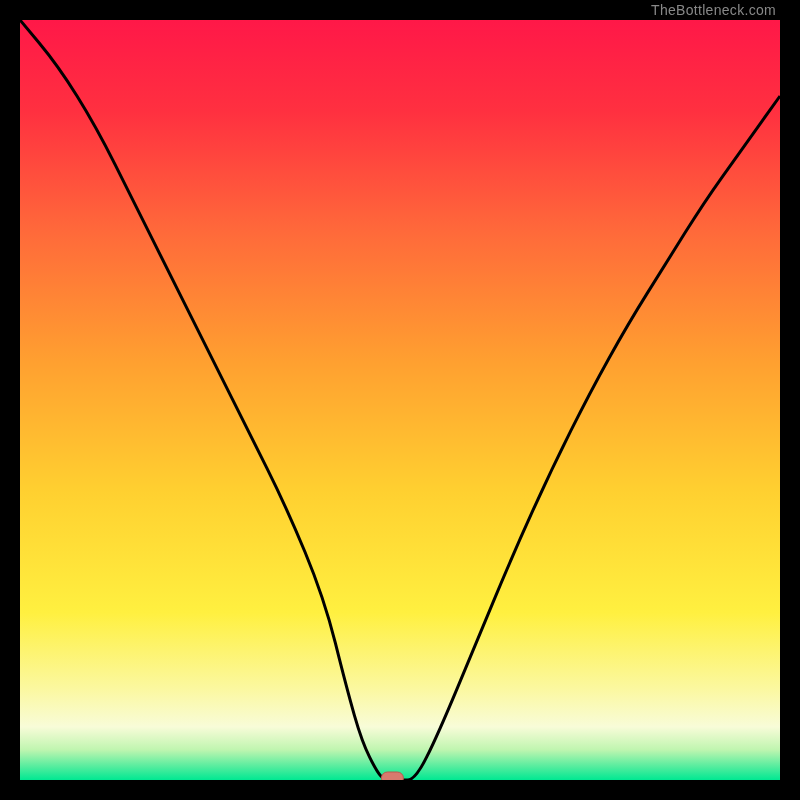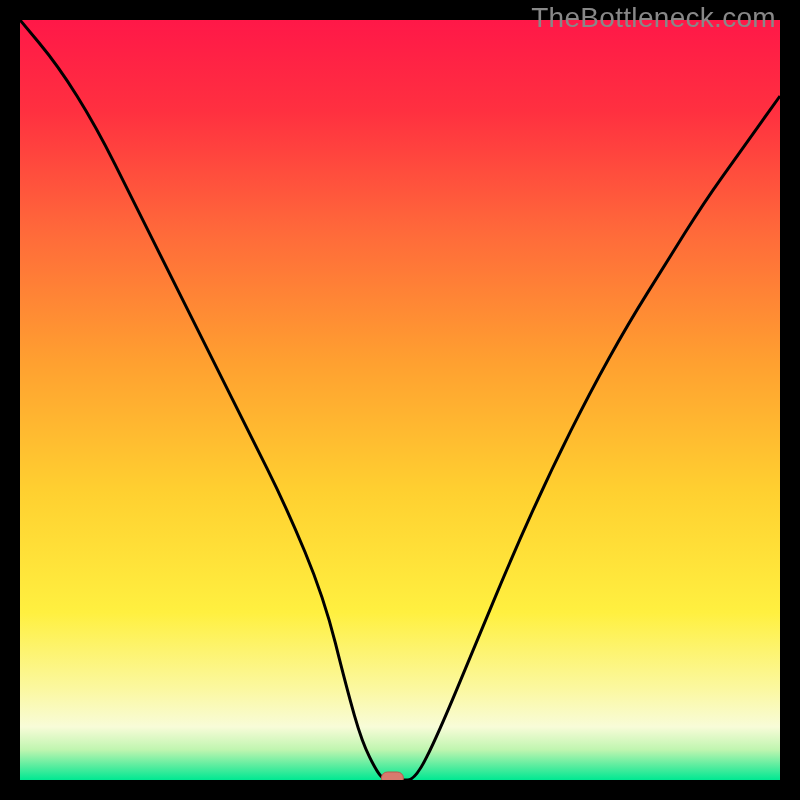--- a/index.html
+++ b/index.html
@@ -9,21 +9,21 @@
     height: 800px;
     background: #000;
     position: relative;
     font-family: Arial, sans-serif;
   }
   .watermark {
     position: absolute;
     top: 2px;
     right: 24px;
     color: #888888;
-    font-size: 28px;
+    font-size: 14px;
     font-weight: 500;
     z-index: 10;
     letter-spacing: 0.3px;
   }
   .plot-area {
     position: absolute;
     left: 20px;
     top: 20px;
     width: 760px;
     height: 760px;

